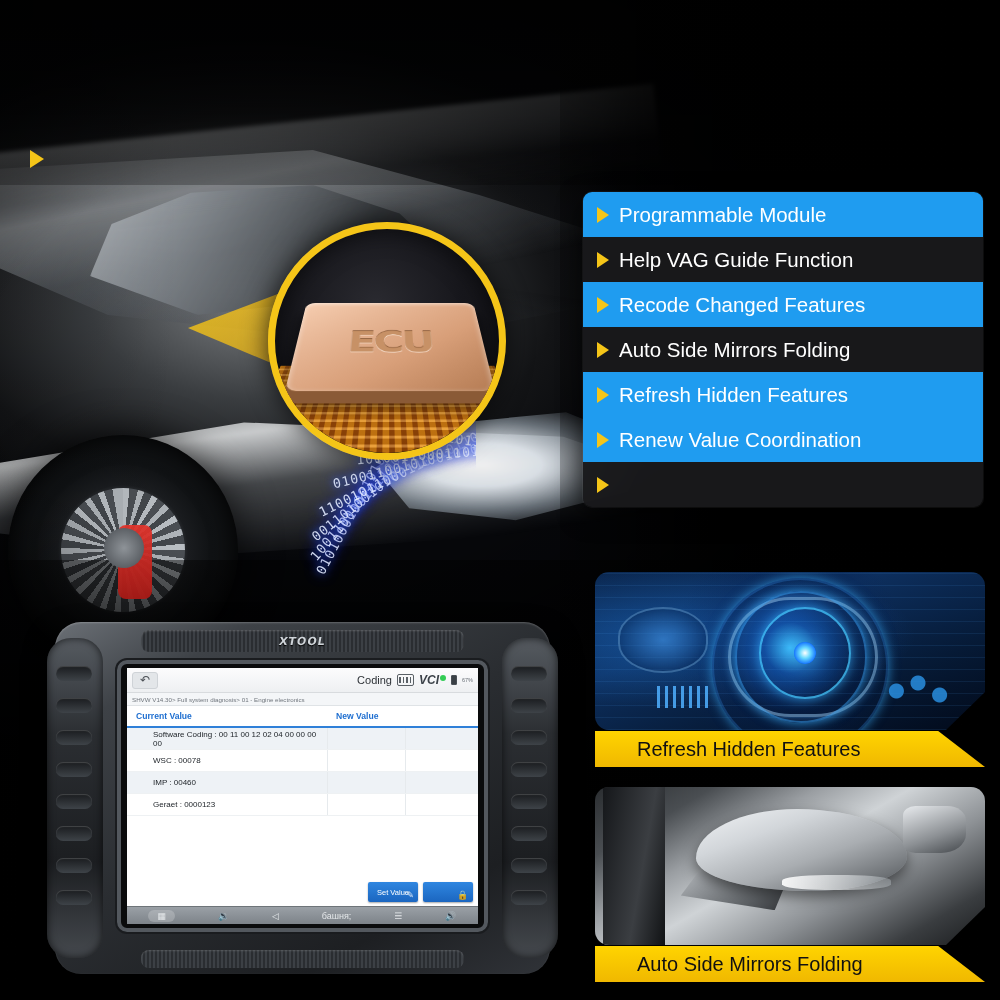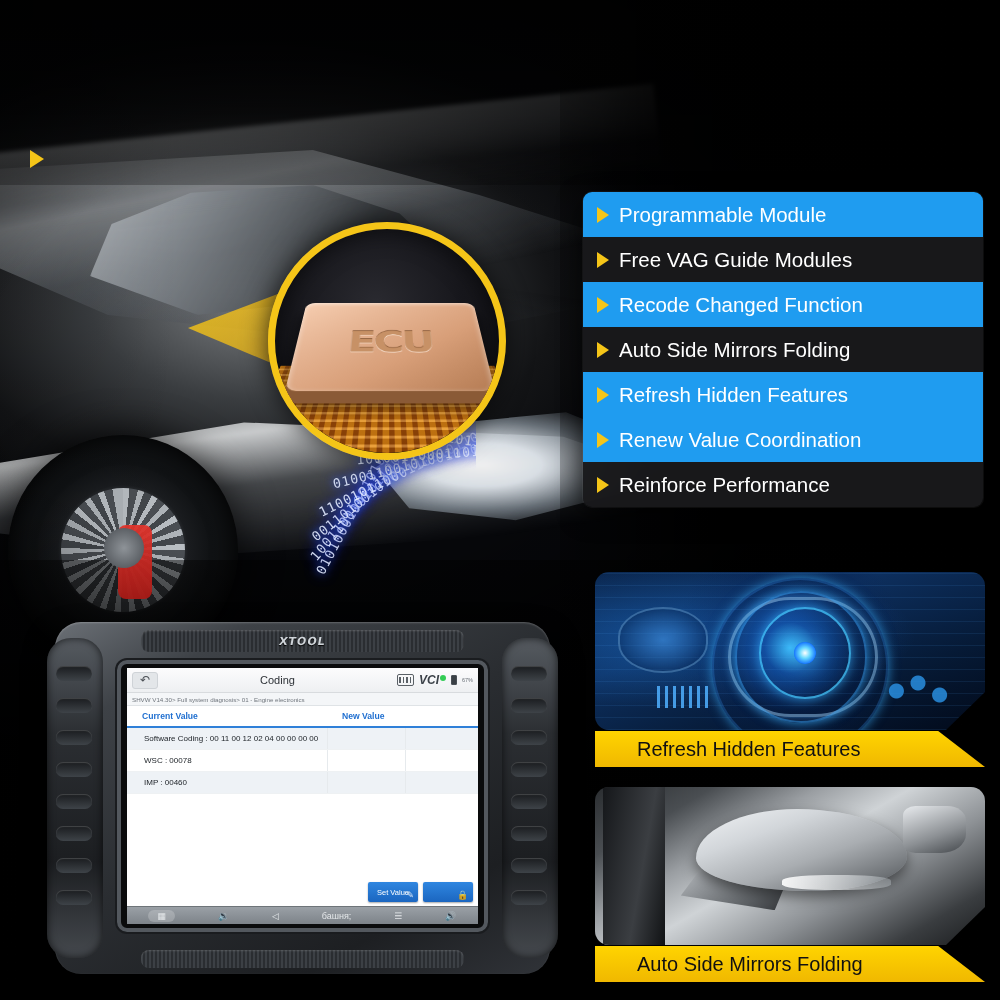--- a/index.html
+++ b/index.html
@@ -241,46 +241,46 @@
   }
   .sc-appbar{
     height:25px; background:linear-gradient(180deg,#fcfcfd,#eef0f2);
     border-bottom:1px solid #d8dbde; display:flex; align-items:center; padding:0 5px; gap:5px;
     flex:0 0 auto;
   }
   .sc-back{
     width:26px; height:17px; border-radius:3px; background:#e3e6e9; border:1px solid #cfd3d7;
     display:flex; align-items:center; justify-content:center; color:#4a4f55; font-size:12px;
   }
-  .sc-title{ flex:1; text-align:center; font-size:11px; color:#2d3136; }
+  .sc-title{ flex:1; text-align:right; font-size:11px; color:#2d3136; }
   .sc-kbd{
     width:17px;height:12px;border:1.5px solid #5a6066;border-radius:2px;
     background:repeating-linear-gradient(90deg,#5a6066 0 1.5px,transparent 1.5px 3.5px);
     background-position:center; background-size:12px 6px; background-repeat:no-repeat;
   }
   .sc-vci{ display:flex; align-items:center; gap:1px; }
   .sc-vci-t{ font-size:12px; font-weight:bold; color:#3b4148; font-style:italic; }
   .sc-vci-dot{ width:6px;height:6px;border-radius:50%;background:#33cc55; margin-top:-4px; }
   .sc-batt{ width:6px;height:10px;border:1px solid #4a5056;border-radius:1px;background:#3a4046; }
   .sc-pct{ font-size:5.5px; color:#6a7077; }
   .sc-crumb{
     height:13px; background:#f4f6f8; border-bottom:1px solid #dfe3e6;
     display:flex; align-items:center; padding:0 5px; flex:0 0 auto;
   }
   .sc-crumb span{ font-size:6.2px; color:#6f757c; white-space:nowrap; }
   .sc-thead{
     height:22px; display:flex; align-items:center;
     border-bottom:2px solid #2f80d8; background:#fff; flex:0 0 auto;
   }
-  .sc-th{ font-size:8.6px; color:#1f6fd0; font-weight:bold; padding-left:15px; }
+  .sc-th{ font-size:8.6px; color:#1f6fd0; font-weight:bold; padding-left:9px; }
   .sc-th.c1{ width:200px; } .sc-th.c2{ width:78px; } .sc-th.c3{ flex:1; }
   .sc-rows{ flex:1; background:#fff; }
   .sc-row{ height:22px; display:flex; align-items:center; border-bottom:1px solid #eef1f3; }
   .sc-row.alt{ background:#eef2f6; }
-  .sc-cell{ font-size:8px; color:#21262b; padding-left:17px; }
+  .sc-cell{ font-size:8px; color:#21262b; padding-left:26px; }
   .sc-cell.c1{ width:200px; } .sc-cell.c2{ width:78px; border-left:1px solid #e6eaed; height:100%; }
   .sc-cell.c3{ flex:1; border-left:1px solid #e6eaed; height:100%; }
   .sc-actions{ position:absolute; right:5px; bottom:22px; display:flex; gap:5px; }
   .sc-btn{
     width:50px; height:20px; border-radius:2px; background:linear-gradient(180deg,#2f86e0,#1b66c0);
     color:#fff; font-size:7.5px; display:flex; align-items:center; justify-content:center;
     box-shadow:0 1px 2px rgba(0,0,0,.35); position:relative;
   }
   .sc-btn .gl{ position:absolute; right:4px; bottom:2px; font-size:9px; opacity:.9; }
   .sc-nav{
@@ -406,41 +406,40 @@
       <div class="bstream" style="left: 148px; top: 46px; transform: rotate(8deg);">0110100101100110100101100110100101100110</div>
     </div>
 
   <div class="feature-panel" id="feature-host">
       <div class="feature-row hl">
         <span class="arrow-y sm"></span>
         <span>Programmable Module</span>
       </div>
       <div class="feature-row dk">
         <span class="arrow-y sm"></span>
-        <span>Free VAG Guide Modules</span>
+        <span>Help VAG Guide Function</span>
       </div>
       <div class="feature-row hl">
         <span class="arrow-y sm"></span>
-        <span>Recode Changed Function</span>
+        <span>Recode Changed Features</span>
       </div>
       <div class="feature-row dk">
         <span class="arrow-y sm"></span>
         <span>Auto Side Mirrors Folding</span>
       </div>
       <div class="feature-row hl">
         <span class="arrow-y sm"></span>
         <span>Refresh Hidden Features</span>
       </div>
       <div class="feature-row hl">
         <span class="arrow-y sm"></span>
         <span>Renew Value Coordination</span>
       </div>
       <div class="feature-row dk">
         <span class="arrow-y sm"></span>
-        <span>Reinforce Performance</span>
       </div>
     </div>
 
   <div class="tablet">
     <div class="tb-outer"></div>
     <div class="tb-grip-l">
       <div class="ridge" style="top:28px"></div>
         <div class="ridge" style="top:60px"></div>
       <div class="ridge" style="top:92px"></div>
         <div class="ridge" style="top:124px"></div>
@@ -498,20 +497,25 @@
             <div class="sc-row">
               <div class="sc-cell c1">WSC : 00078</div>
               <div class="sc-cell c2"></div>
               <div class="sc-cell c3"></div>
             </div>
             <div class="sc-row alt">
               <div class="sc-cell c1">IMP : 00460</div>
               <div class="sc-cell c2"></div>
               <div class="sc-cell c3"></div>
             </div>
+            <div class="sc-row">
+              <div class="sc-cell c1">Geraet : 0000123</div>
+              <div class="sc-cell c2"></div>
+              <div class="sc-cell c3"></div>
+            </div>
           </div>
 
         <div class="sc-actions" id="btn-host">
             <div class="sc-btn">
               <span>Set Value</span>
               <span class="gl">✎</span>
             </div>
             <div class="sc-btn">
               <span></span>
               <span class="gl">🔒</span>

